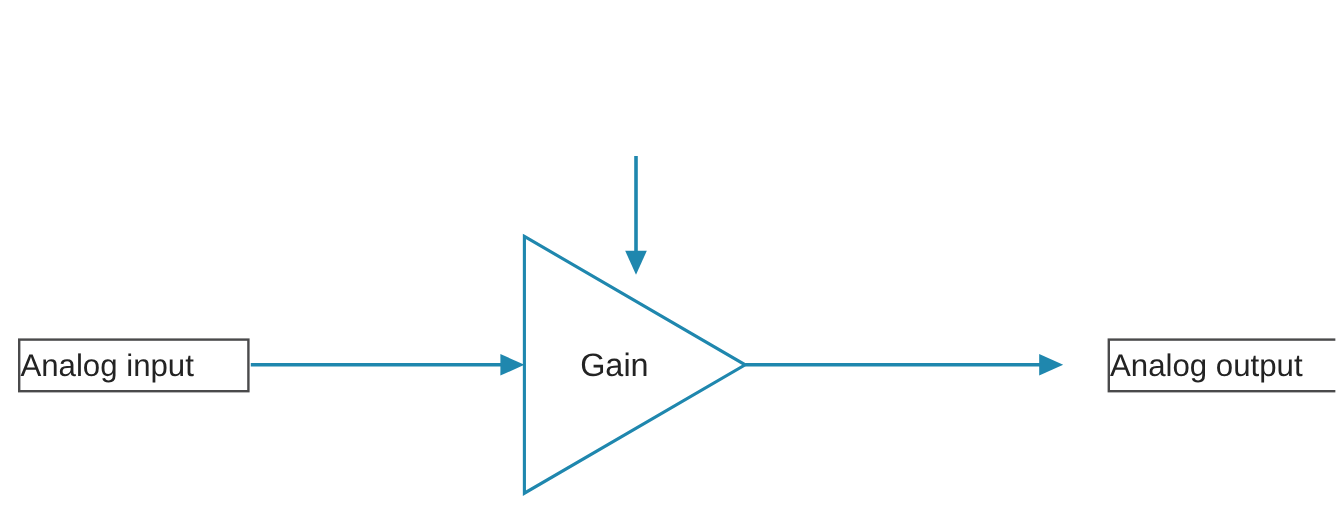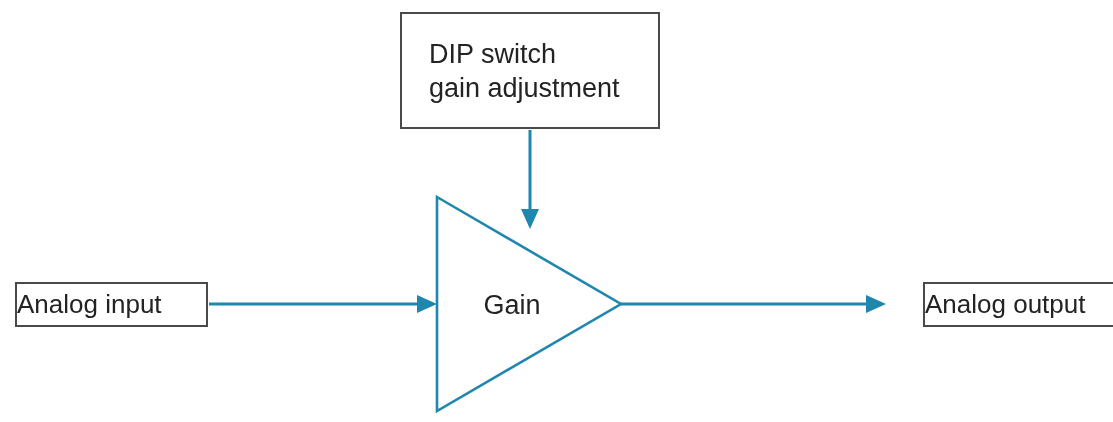--- a/index.html
+++ b/index.html
@@ -103,24 +103,20 @@
     </g>
 
     <g>
       <line class="edge-line" x1="530" y1="130" x2="530" y2="212"></line>
       <polygon class="edge-head" points="530,229 521,209 539,209"></polygon>
     </g>
 
     <polygon class="gain-triangle" points="437,197 621,304 437,411"></polygon>
   </svg>
 
-  <div class="node-box dip">
-    <span>DIP switch</span>
-    <span>gain adjustment</span>
-  </div>
 
   <div class="node-box input">
     <span>Analog input</span>
   </div>
 
   <div class="node-box output">
     <span>Analog output</span>
   </div>
 
   <div class="gain-label">Gain</div>

